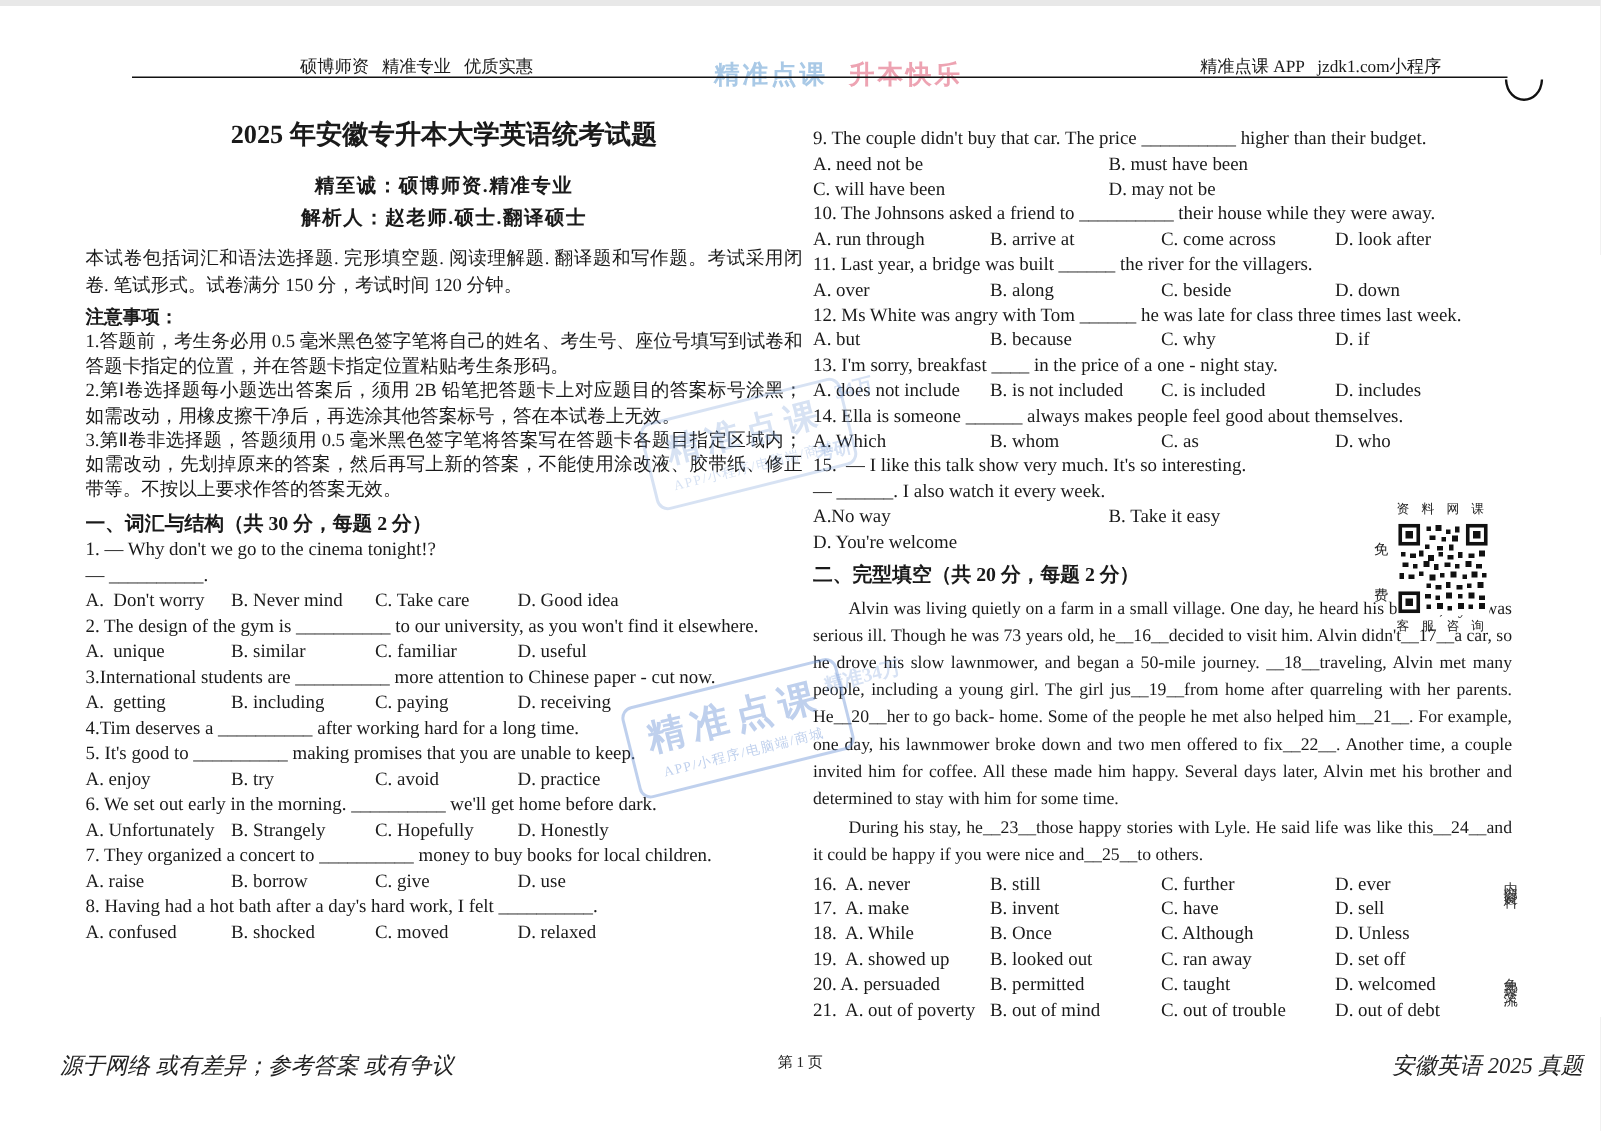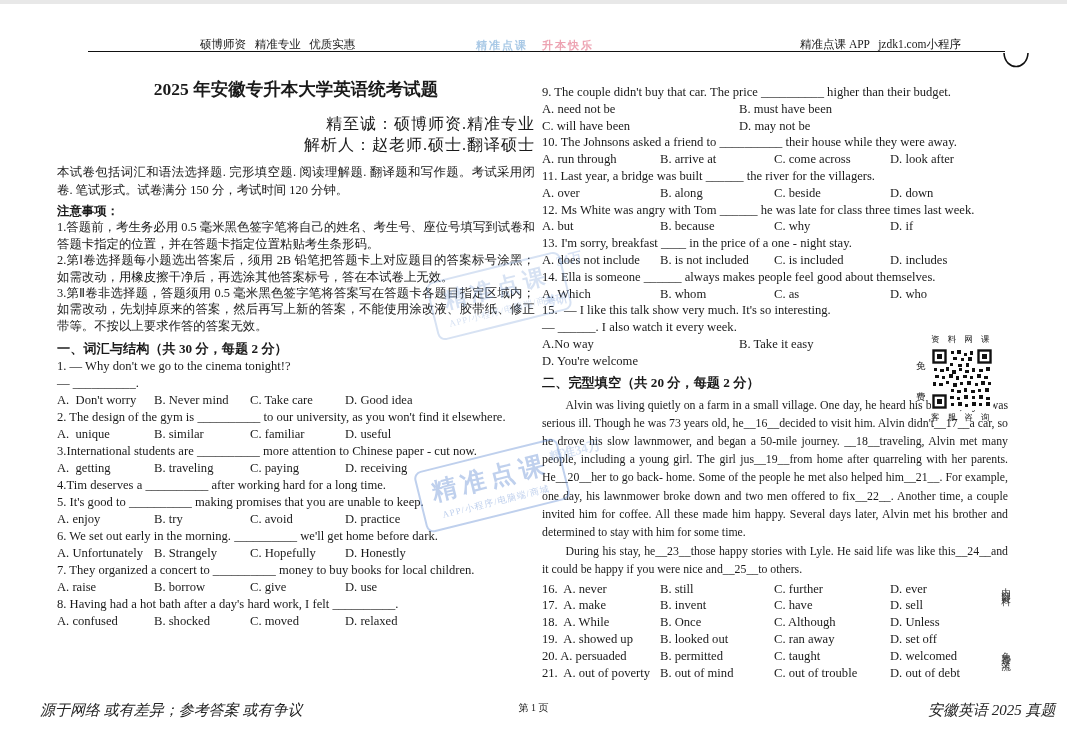--- a/index.html
+++ b/index.html
@@ -1,34 +1,34 @@
 <!DOCTYPE html>
 <html><head>
 <meta charset="utf-8">
 <style>
   html,body{margin:0;padding:0;background:#e8e8e8;}
   .page{position:relative;width:1067px;height:754px;background:#ffffff;margin:4px auto;
         font-family:"Liberation Serif",serif;color:#1a1a1a;overflow:hidden;}
 
   
   .hdr-left{position:absolute;left:200px;top:33px;font-size:11.5px;white-space:pre;}
-  .hdr-wm{position:absolute;left:476px;top:34px;font-size:11px;font-weight:bold;letter-spacing:2px;white-space:pre;}
+  .hdr-wm{position:absolute;left:476px;top:34px;font-size:17px;font-weight:bold;letter-spacing:2px;white-space:pre;}
   .wm-blue{color:#a9c9e6;}
   .wm-pink{color:#eda3b2;margin-left:14px;}
   .hdr-right{position:absolute;left:800px;top:33px;font-size:11.5px;white-space:pre;}
   .hdr-rule{position:absolute;left:88px;top:47px;width:917px;border-top:1.5px solid #111;}
   .hook{position:absolute;left:1003px;top:48px;}
 
   
   .col{position:absolute;}
   .col-left{left:57px;top:73px;width:478px;}
   .col-right{left:542px;top:80px;width:466px;}
 
   .title{text-align:center;font-weight:bold;font-size:17.5px;line-height:24px;}
-  .byline{text-align:right;font-weight:normal;font-size:16px;line-height:21px;letter-spacing:1px;}
+  .byline{text-align:center;font-weight:bold;font-size:13px;line-height:21px;letter-spacing:1px;}
   .b1{margin-top:12px;}
   p{margin:0;}
   .zh{font-size:12.4px;line-height:16.4px;text-align:justify;}
   .intro{margin-top:9px;line-height:17.5px;}
   .nh{margin-top:4px;font-weight:bold;}
   .sec{font-weight:bold;font-size:13.2px;line-height:19px;margin-top:5px;}
   .q{font-size:12.6px;line-height:17px;white-space:pre-wrap;}
   .orow{display:grid;font-size:12.6px;line-height:17px;}
   .oL{grid-template-columns:97px 96px 95px auto;}
   .oR{grid-template-columns:118px 114px 116px auto;}
@@ -109,21 +109,21 @@
     <div class="orow oL">
       <span class="cell">A.  unique</span>
         <span class="cell">B. similar</span>
         <span class="cell">C. familiar</span>
         <span class="cell">D. useful</span>
     </div>
 
     <div class="q">3.International students are __________ more attention to Chinese paper - cut now.</div>
     <div class="orow oL">
       <span class="cell">A.  getting</span>
-        <span class="cell">B. traveling</span>
+        <span class="cell">B. including</span>
         <span class="cell">C. paying</span>
         <span class="cell">D. receiving</span>
     </div>
 
     <div class="q">4.Tim deserves a __________ after working hard for a long time.</div>
 
     <div class="q">5. It's good to __________ making promises that you are unable to keep.</div>
     <div class="orow oL">
       <span class="cell">A. enjoy</span>
         <span class="cell">B. try</span>

